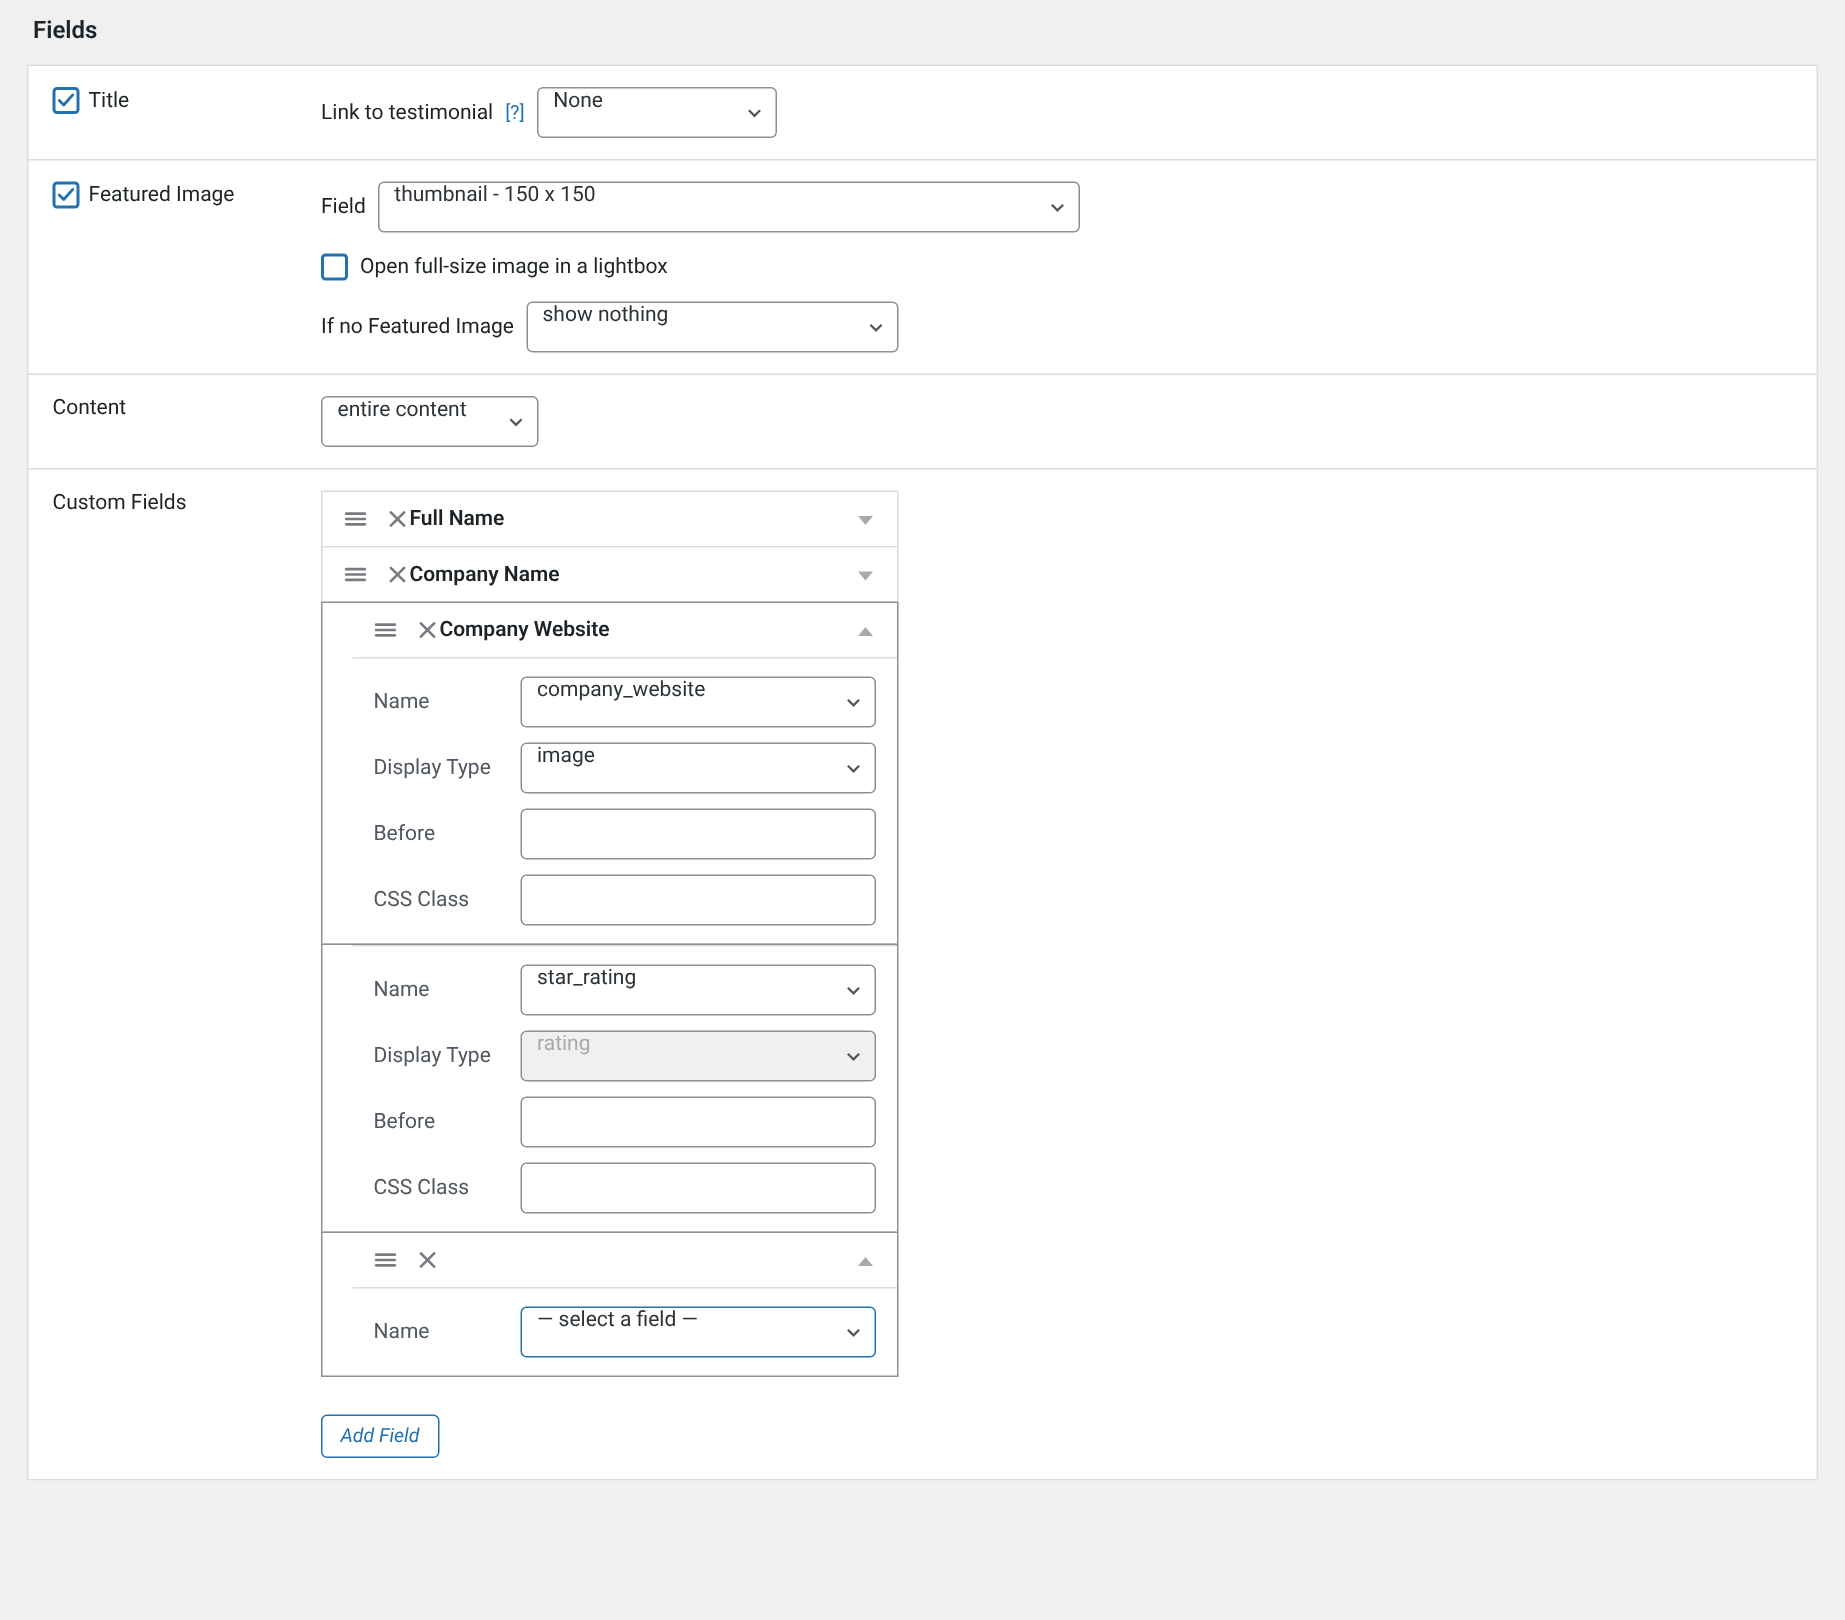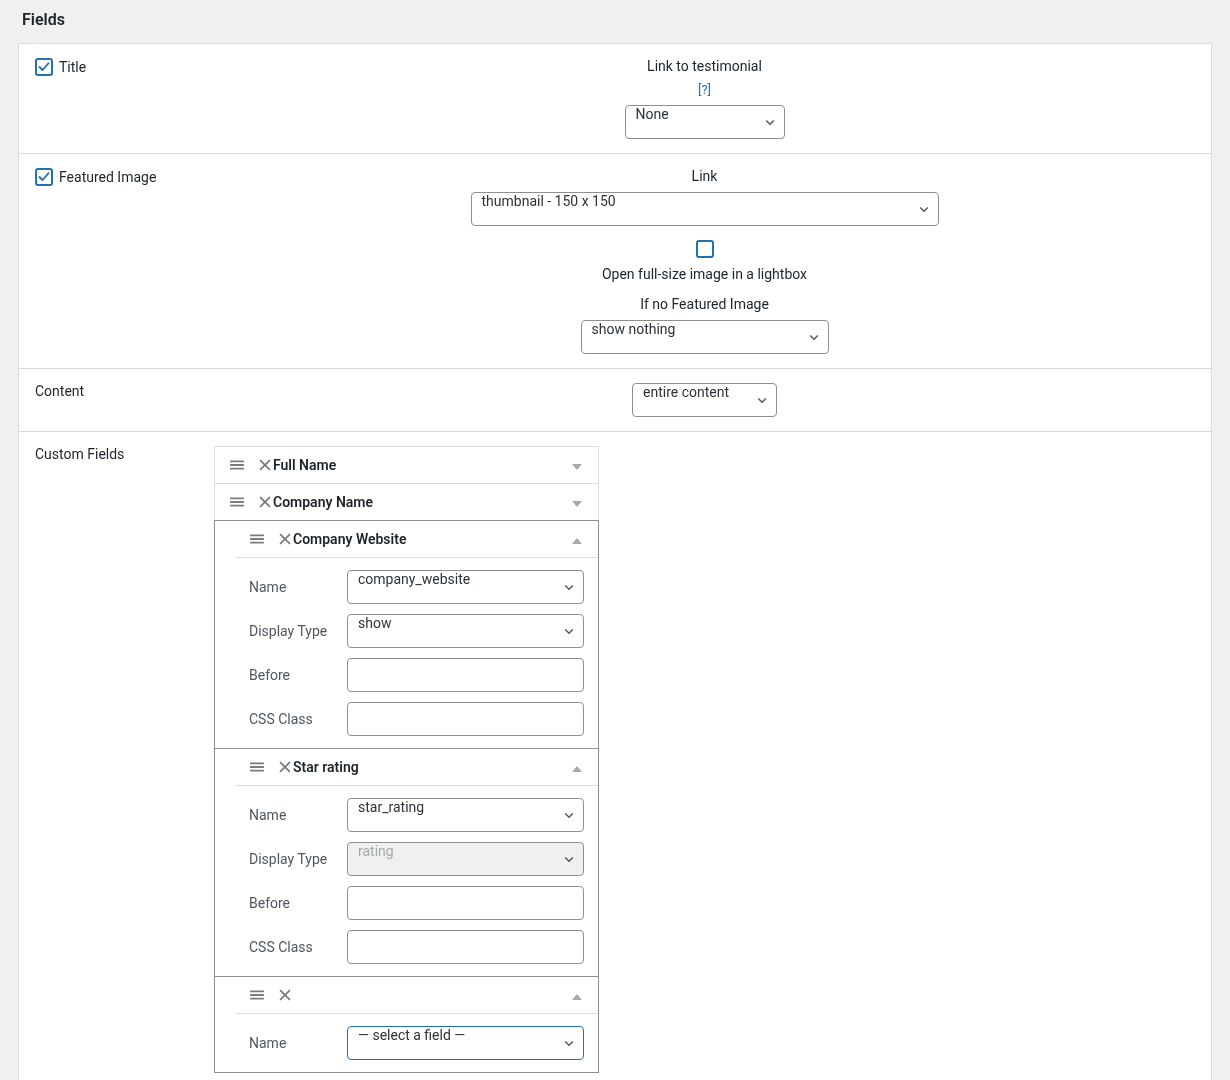--- a/index.html
+++ b/index.html
@@ -51,21 +51,21 @@
     gap: 6px;
     color: #1d2327;
   }
   .row-right {
     flex: 1;
     padding: 14px 16px 14px 0;
     display: flex;
     flex-direction: column;
     gap: 14px;
   }
-  .inline-group { display: flex; align-items: center; gap: 8px; flex-wrap: wrap; flex-direction: column; }
+  .inline-group { display: flex; align-items: center; gap: 8px; flex-wrap: wrap; }
 
   
   .cbox {
     width: 18px; height: 18px;
     border: 2px solid var(--blue-check);
     border-radius: 3px;
     display: inline-flex;
     align-items: center;
     justify-content: center;
     flex-shrink: 0;
@@ -205,21 +205,21 @@
       <div class="row-left">
         <span class="cbox">
           <svg viewBox="0 0 16 16">
               <path d="M2 8 L6 12 L14 3" stroke="#2271b1" stroke-width="2.5" fill="none" stroke-linecap="round" stroke-linejoin="round"></path>
             </svg>
         </span>
         <span class="label">Featured Image</span>
       </div>
       <div class="row-right">
         <div class="inline-group">
-          <span class="label">Link</span>
+          <span class="label">Field</span>
           <div class="select w-size">
             <span>thumbnail - 150 x 150</span>
             <span class="caret">
                 <svg viewBox="0 0 16 16">
                   <path d="M3 6 L8 11 L13 6"></path>
                 </svg>
               </span>
           </div>
         </div>
         <div class="inline-group">
@@ -336,58 +336,39 @@
                       <span class="caret">
                         <svg viewBox="0 0 16 16">
                           <path d="M3 6 L8 11 L13 6"></path>
                         </svg>
                       </span>
                     </div></div>
                 </div>
                 <div class="field-row">
                   <span class="lbl">Display Type</span>
                   <div class="ctrl"><div class="select">
-                      <span>show</span>
+                      <span>image</span>
                       <span class="caret">
                         <svg viewBox="0 0 16 16">
                           <path d="M3 6 L8 11 L13 6"></path>
                         </svg>
                       </span>
                     </div></div>
                 </div>
                 <div class="field-row">
                   <span class="lbl">Before</span>
                   <div class="ctrl"><input class="textin" value="" style=""></div>
                 </div>
                 <div class="field-row">
                   <span class="lbl">CSS Class</span>
                   <div class="ctrl"><input class="textin" value="" style=""></div>
                 </div>
               </div>
             </div>
             <div class="cf-item expanded">
-              <div class="cf-header">
-                <span class="icons">
-                  <span class="drag">
-                    <svg class="mini-ico" viewBox="0 0 18 18">
-                      <line x1="2" y1="5" x2="16" y2="5"></line>
-                      <line x1="2" y1="9" x2="16" y2="9"></line>
-                      <line x1="2" y1="13" x2="16" y2="13"></line>
-                    </svg>
-                  </span>
-                  <span class="remove">
-                    <svg class="mini-ico" viewBox="0 0 18 18">
-                      <line x1="4" y1="4" x2="14" y2="14"></line>
-                      <line x1="14" y1="4" x2="4" y2="14"></line>
-                    </svg>
-                  </span>
-                </span>
-                <span class="title">Star rating</span>
-                <span class="toggle"><span class="tri up"></span></span>
-              </div>
               <div class="cf-body">
                 <div class="field-row">
                   <span class="lbl">Name</span>
                   <div class="ctrl"><div class="select">
                       <span>star_rating</span>
                       <span class="caret">
                         <svg viewBox="0 0 16 16">
                           <path d="M3 6 L8 11 L13 6"></path>
                         </svg>
                       </span>

